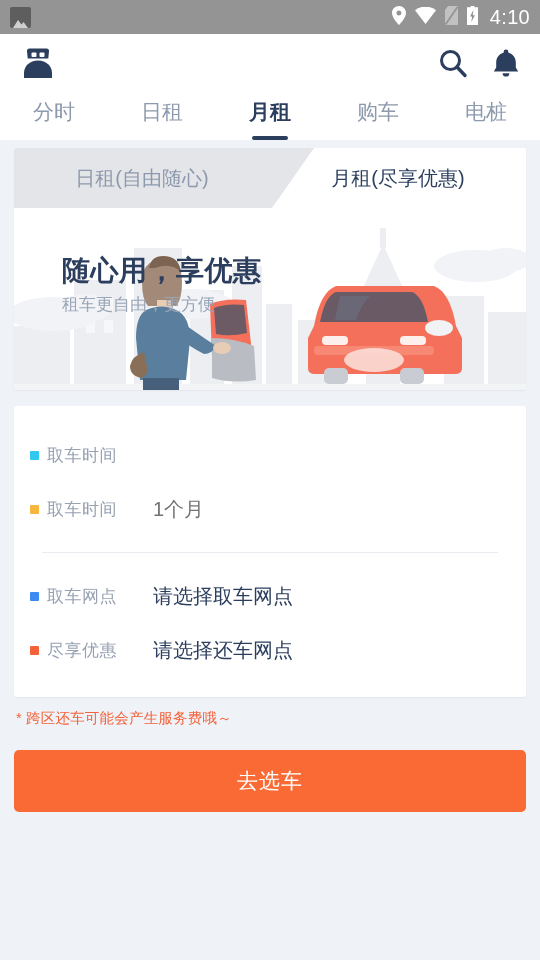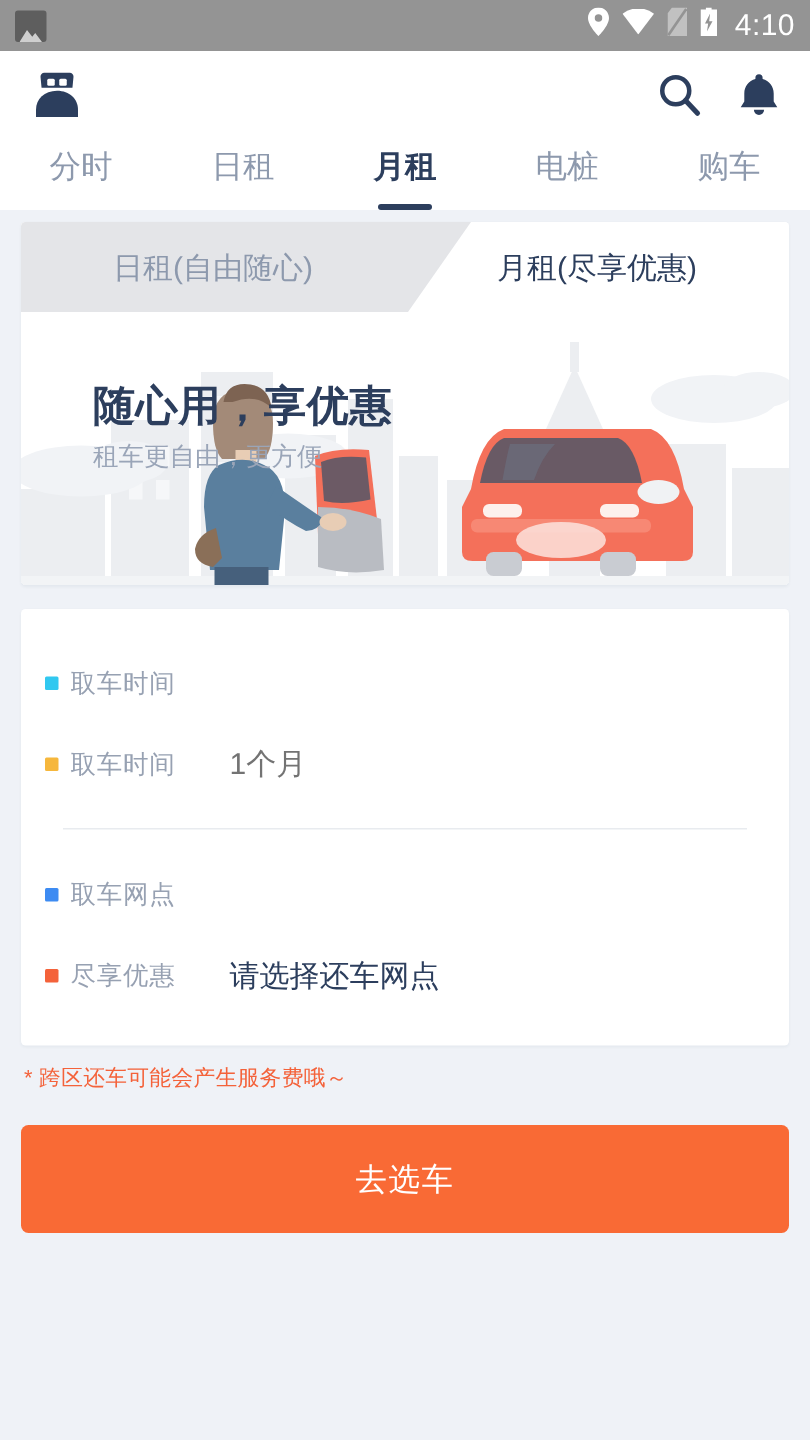--- a/index.html
+++ b/index.html
@@ -103,21 +103,21 @@
   .row-value.placeholder{ color:#2c3e5d; }
   .divider{
     height:1px; background:#e8ebef; margin:16px 28px 16px 28px;
   }
 
   
   .note{
     font-size:14.5px; color:#f4623a; margin:12px 2px 0 2px; letter-spacing:.2px;
   }
   .cta{
-    display:block; width:100%; height:72px; margin-top:22px;
+    display:block; width:100%; height:62px; margin-top:22px;
     background:#f96a35; color:#ffffff; border:none; border-radius:5px;
     font-size:21px; font-family:inherit; cursor:pointer; letter-spacing:1px;
   }
 </style>
 </head>
 <body>
 
 <div class="statusbar">
   <div class="sb-left">
     <span class="shot-icon">
@@ -182,24 +182,24 @@
     <span class="tab-label">分时</span>
   </div>
   <div class="tab">
     <span class="tab-label">日租</span>
   </div>
   <div class="tab active">
     <span class="tab-label">月租</span>
     <span class="tab-underline"></span>
   </div>
   <div class="tab">
+    <span class="tab-label">购车</span>
+  </div>
+  <div class="tab">
     <span class="tab-label">电桩</span>
-  </div>
-  <div class="tab">
-    <span class="tab-label">购车</span>
   </div>
 </div>
 
 <div class="page">
 
   <div class="promo">
 
     <div class="seg">
       <span class="seg-bg-left"></span>
       <div class="seg-item">
@@ -301,20 +301,21 @@
       <span class="bullet" style="background:#f6b73c"></span>
       <span class="row-label">取车时间</span>
       <span class="row-value">1个月</span>
     </div>
 
     <div class="divider"></div>
 
     <div class="row">
       <span class="bullet" style="background:#3d8bf2"></span>
       <span class="row-label">取车网点</span>
+      <span class="row-value placeholder">请选择取车网点</span>
     </div>
 
     <div class="row">
       <span class="bullet" style="background:#f4623a"></span>
       <span class="row-label">尽享优惠</span>
       <span class="row-value placeholder">请选择还车网点</span>
     </div>
   </div>
 
   <div class="note">* 跨区还车可能会产生服务费哦～</div>

